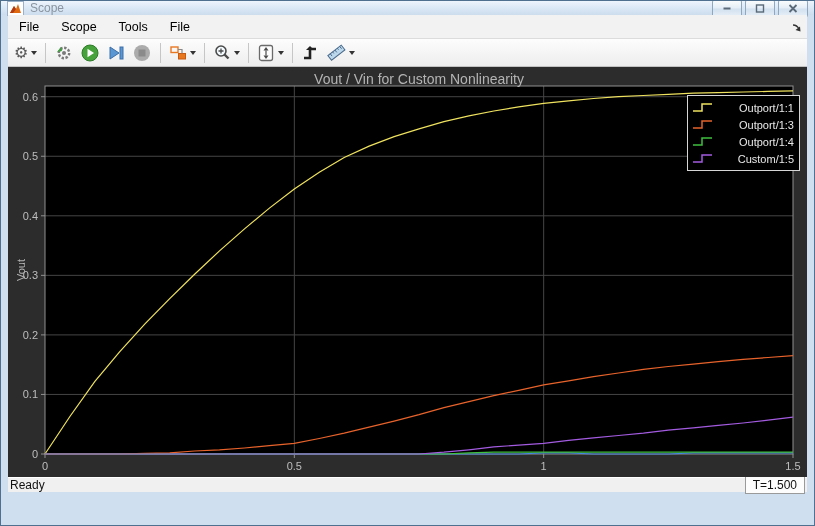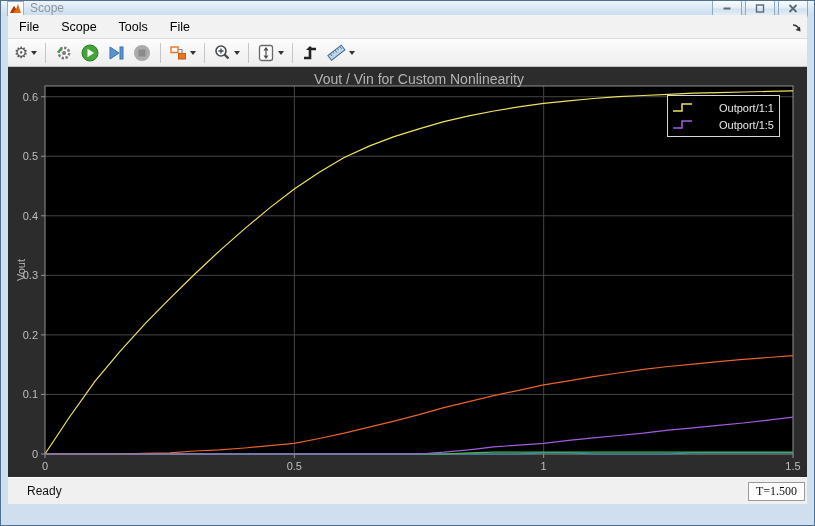--- a/index.html
+++ b/index.html
@@ -43,34 +43,34 @@
   .gear-glyph { font-size:16px; color:#5a5a5a; line-height:1; }
   
   .scope { position:relative; height:410px; margin:0 7px; background:#2c2c2c; }
   .plot-title { position:absolute; left:37px; top:4px; width:748px; text-align:center;
     font-size:14px; color:#b4b4b4; }
   .ylabel-wrap { position:absolute; left:0; top:19px; width:26px; height:368px;
     display:flex; align-items:center; justify-content:center; }
   .ylabel-wrap span { transform:rotate(-90deg); white-space:nowrap;
     font-size:11px; color:#b4b4b4; }
   .legend {
-    position:absolute; top:28px; right:27px; background:#000;
+    position:absolute; top:28px; right:7px; background:#000;
     border:1px solid #d6d6d6; padding:3px 5px 3px 4px;
   }
   .legend-row { display:flex; align-items:center; height:17px; width:102px;
     justify-content:space-between; }
   .legend-label { font-size:11px; color:#e8e8e8; }
   
   .statusbar {
-    height:27px; margin:0 7px; background:#f0f0f0; border-top:1px solid #ffffff;
-    display:flex; align-items:center; padding:0 2px 0 19px; font-size:12px; color:#111;
+    height:15px; margin:0 7px; background:#f0f0f0; border-top:1px solid #ffffff;
+    display:flex; align-items:center; padding:0 2px 0 2px; font-size:12px; color:#111;
   }
   .time-box {
     margin-left:auto; border:1px solid #9a9a9a; background:#fdfdfd;
-    padding:1px 7px; font-size:12px; color:#111;font-family:Liberation Serif, serif;
+    padding:1px 7px; font-size:12px; color:#111;
   }
 </style>
 </head>
 <body>
 
 <div class="window">
 
   <div class="titlebar">
     <span class="app-icon">
       <svg width="13" height="11" viewBox="0 0 13 11">
@@ -234,23 +234,35 @@
     </div>
     <div class="legend" id="legend">
         <div class="legend-row">
           <svg width="22" height="13">
             <path d="M1,10 h9 v-7 h10" fill="none" stroke="#efe25e" stroke-width="1.5"></path>
           </svg>
           <span class="legend-label">Outport/1:1</span>
         </div>
         <div class="legend-row">
           <svg width="22" height="13">
+            <path d="M1,10 h9 v-7 h10" fill="none" stroke="#e8632b" stroke-width="1.5"></path>
+          </svg>
+          <span class="legend-label">Outport/1:3</span>
+        </div>
+        <div class="legend-row">
+          <svg width="22" height="13">
+            <path d="M1,10 h9 v-7 h10" fill="none" stroke="#3fc03f" stroke-width="1.5"></path>
+          </svg>
+          <span class="legend-label">Outport/1:4</span>
+        </div>
+        <div class="legend-row">
+          <svg width="22" height="13">
             <path d="M1,10 h9 v-7 h10" fill="none" stroke="#a35be0" stroke-width="1.5"></path>
           </svg>
-          <span class="legend-label">Outport/1:5</span>
+          <span class="legend-label">Custom/1:5</span>
         </div>
       </div>
   </div>
 
   <div class="statusbar">
     <span>Ready</span>
     <span class="time-box">T=1.500</span>
   </div>
 </div>
 

